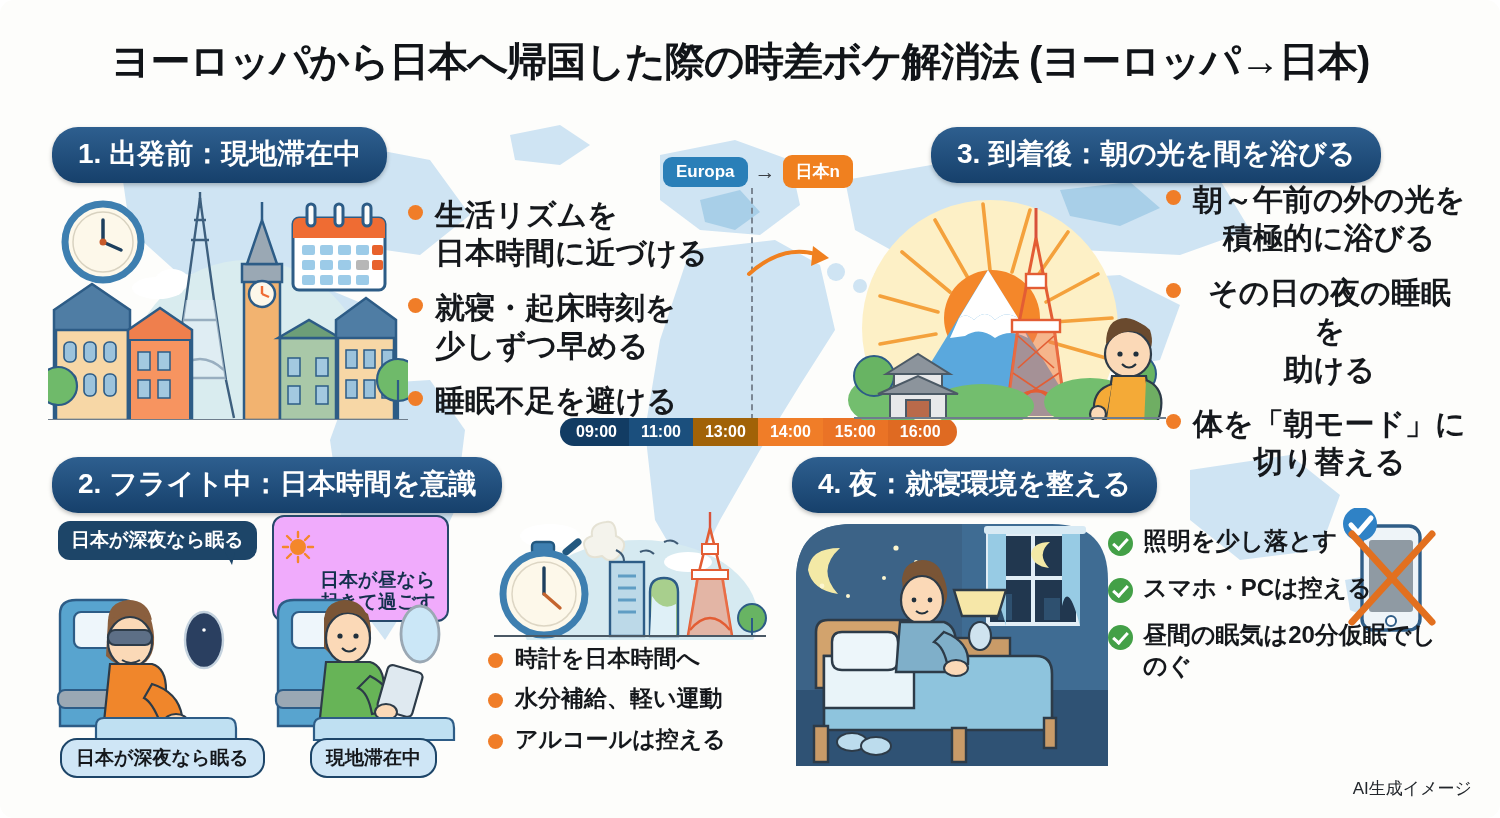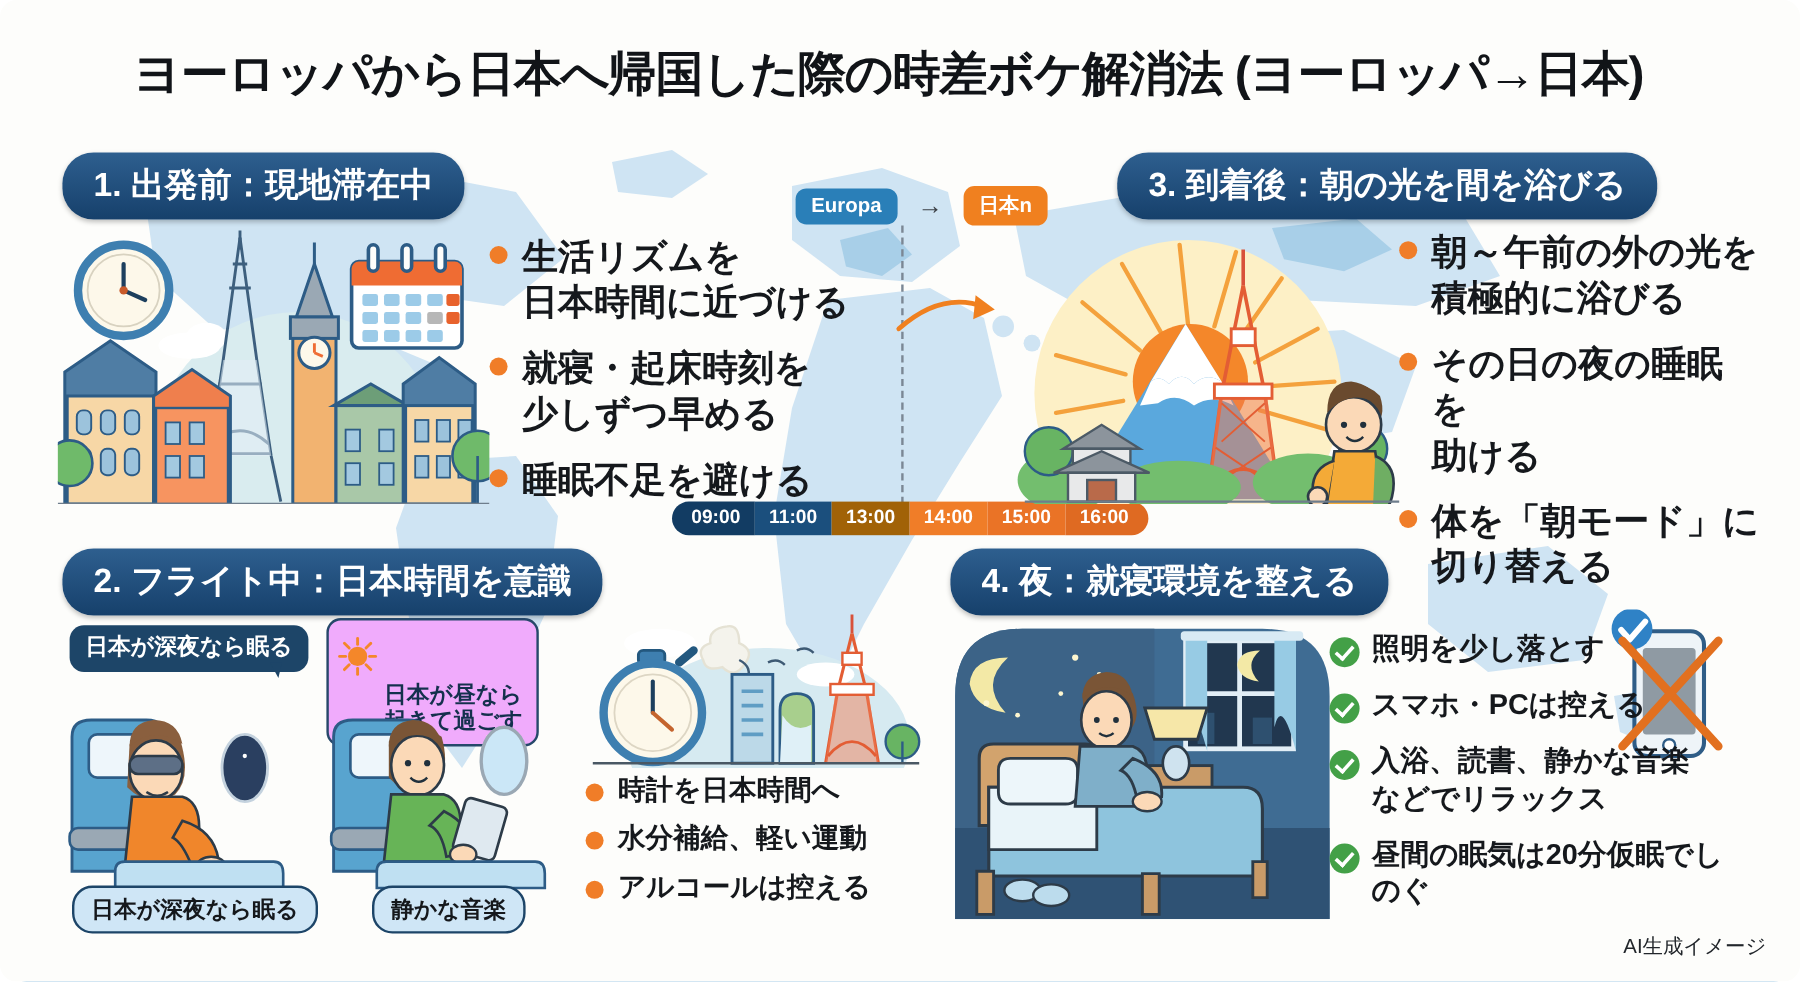--- a/index.html
+++ b/index.html
@@ -41,21 +41,21 @@
 
   .cklist{position:absolute;}
   .ckrow{display:flex;align-items:flex-start;margin-bottom:17px;}
   .ckicon{flex:none;width:25px;height:25px;border-radius:50%;background:#43a047;
           margin:5px 10px 0 0;position:relative;}
   .ckicon::after{content:"";position:absolute;left:8px;top:4px;width:6px;height:12px;
         border:solid #fff;border-width:0 3px 3px 0;transform:rotate(42deg);}
   .cktxt{font-size:24px;font-weight:bold;color:#15181c;line-height:1.26;white-space:pre-line;}
 
   
-  .routebox{position:absolute;left:663px;top:155px;display:flex;align-items:center;gap:17px;}
+  .routebox{position:absolute;left:663px;top:155px;display:flex;align-items:center;gap:7px;}
   .tagEU{background:#2a7fb8;color:#fff;font-size:17px;font-weight:bold;
          padding:5px 13px;border-radius:9px;}
   .tagJP{background:#f0801f;color:#fff;font-size:17px;font-weight:bold;
          padding:5px 13px;border-radius:9px;}
   .arrowmid{font-size:21px;color:#3b3f45;font-weight:bold;}
 
   .dashline{position:absolute;left:751px;top:188px;width:0;height:232px;
             border-left:2px dashed #7b8794;}
   .curvearrow{position:absolute;left:745px;top:236px;width:95px;height:46px;}
 
@@ -320,21 +320,21 @@
         <path d="M306 202 q20 8 14 34 q-4 16 -16 12" fill="#6fae63" stroke="#2d3b48" stroke-width="2.2"></path>
         <path d="M272 206 q-20 6 -18 28 q2 10 12 6" fill="#f4aa37" stroke="#2d3b48" stroke-width="2.2"></path>
         <circle cx="258" cy="236" r="8" fill="#fbd9b7" stroke="#2d3b48" stroke-width="2.2"></circle>
         <path d="M268 254 l-14 32 l-8 -4 l10 -30z" fill="#4d7fa3" stroke="#2d3b48" stroke-width="2.2"></path>
         <path d="M296 254 l14 30 l-9 4 l-14 -30z" fill="#4d7fa3" stroke="#2d3b48" stroke-width="2.2"></path>
       </g>
       <line x1="14" y1="240" x2="326" y2="240" stroke="#6e7d8c" stroke-width="2"></line>
     </svg>
   </div>
 
-  <div class="blist" style="left:1166px;top:192px;width:300px;">
+  <div class="blist" style="left:1166px;top:181px;width:300px;text-align:center;">
     <div class="brow">
       <span class="bdot"></span>
       <span class="btxt">朝～午前の外の光を
 積極的に浴びる</span>
     </div>
     <div class="brow">
       <span class="bdot"></span>
       <span class="btxt">その日の夜の睡眠を
 助ける</span>
     </div>
@@ -401,21 +401,21 @@
         <path d="M274 90 h44 q14 4 14 26 v30 h-64 z" fill="#67b457" stroke="#2d3b48" stroke-width="2.2"></path>
         <path d="M318 104 q24 12 22 34 l-20 4 q-4 -22 -14 -26z" fill="#67b457" stroke="#2d3b48" stroke-width="2.2"></path>
         <rect x="330" y="96" width="36" height="46" rx="5" transform="rotate(16 348 119)" fill="#dfe9f0" stroke="#2d3b48" stroke-width="2.2"></rect>
         <ellipse cx="334" cy="140" rx="11" ry="8" fill="#fbd9b7" stroke="#2d3b48" stroke-width="2"></ellipse>
         <path d="M270 146 h124 q8 0 8 10 v12 h-140 v-14 q0 -8 8 -8z" fill="#bfe0f2" stroke="#2d5c86" stroke-width="2.2"></path>
       </g>
     </svg>
   </div>
 
   <div class="capsule" style="left:60px;top:738px;">日本が深夜なら眠る</div>
-  <div class="capsule" style="left:310px;top:738px;">静かな音楽</div>
+  <div class="capsule" style="left:310px;top:738px;">現地滞在中</div>
 
   <div class="pic" style="left:488px;top:500px;width:280px;height:140px;">
     <svg viewBox="0 0 280 140" width="280" height="140">
       <ellipse cx="152" cy="118" rx="118" ry="78" fill="#d6eaf1"></ellipse>
       <ellipse cx="62" cy="36" rx="30" ry="12" fill="#fff"></ellipse>
       <ellipse cx="200" cy="62" rx="24" ry="10" fill="#fff"></ellipse>
       <path d="M118 22 q-16 2 -14 14 q-12 4 -6 14 q2 10 16 6 q10 10 18 -2 q10 -12 -4 -18 q0 -16 -10 -14z" fill="#f4f3ec" stroke="#e5e2d4" stroke-width="2"></path>
       <path d="M128 50 q12 6 6 18 q-6 10 2 18" stroke="#3e5a74" stroke-width="2" fill="none"></path>
       <path d="M152 52 q8 -4 14 2" stroke="#3e5a74" stroke-width="2" fill="none"></path>
       <path d="M176 42 q8 -4 14 2" stroke="#3e5a74" stroke-width="2" fill="none"></path>
@@ -535,25 +535,20 @@
     <div class="ckrow">
       <span class="ckicon"></span>
       <span class="cktxt">照明を少し落とす</span>
     </div>
     <div class="ckrow">
       <span class="ckicon"></span>
       <span class="cktxt">スマホ・PCは控える</span>
     </div>
     <div class="ckrow">
       <span class="ckicon"></span>
-      <span class="cktxt">入浴、読書、静かな音楽
-などでリラックス</span>
-    </div>
-    <div class="ckrow">
-      <span class="ckicon"></span>
       <span class="cktxt">昼間の眠気は20分仮眠でしのぐ</span>
     </div>
   </div>
 
   <div class="footer">AI生成イメージ</div>
 
 </div>
 </div>
 
 </body></html>

